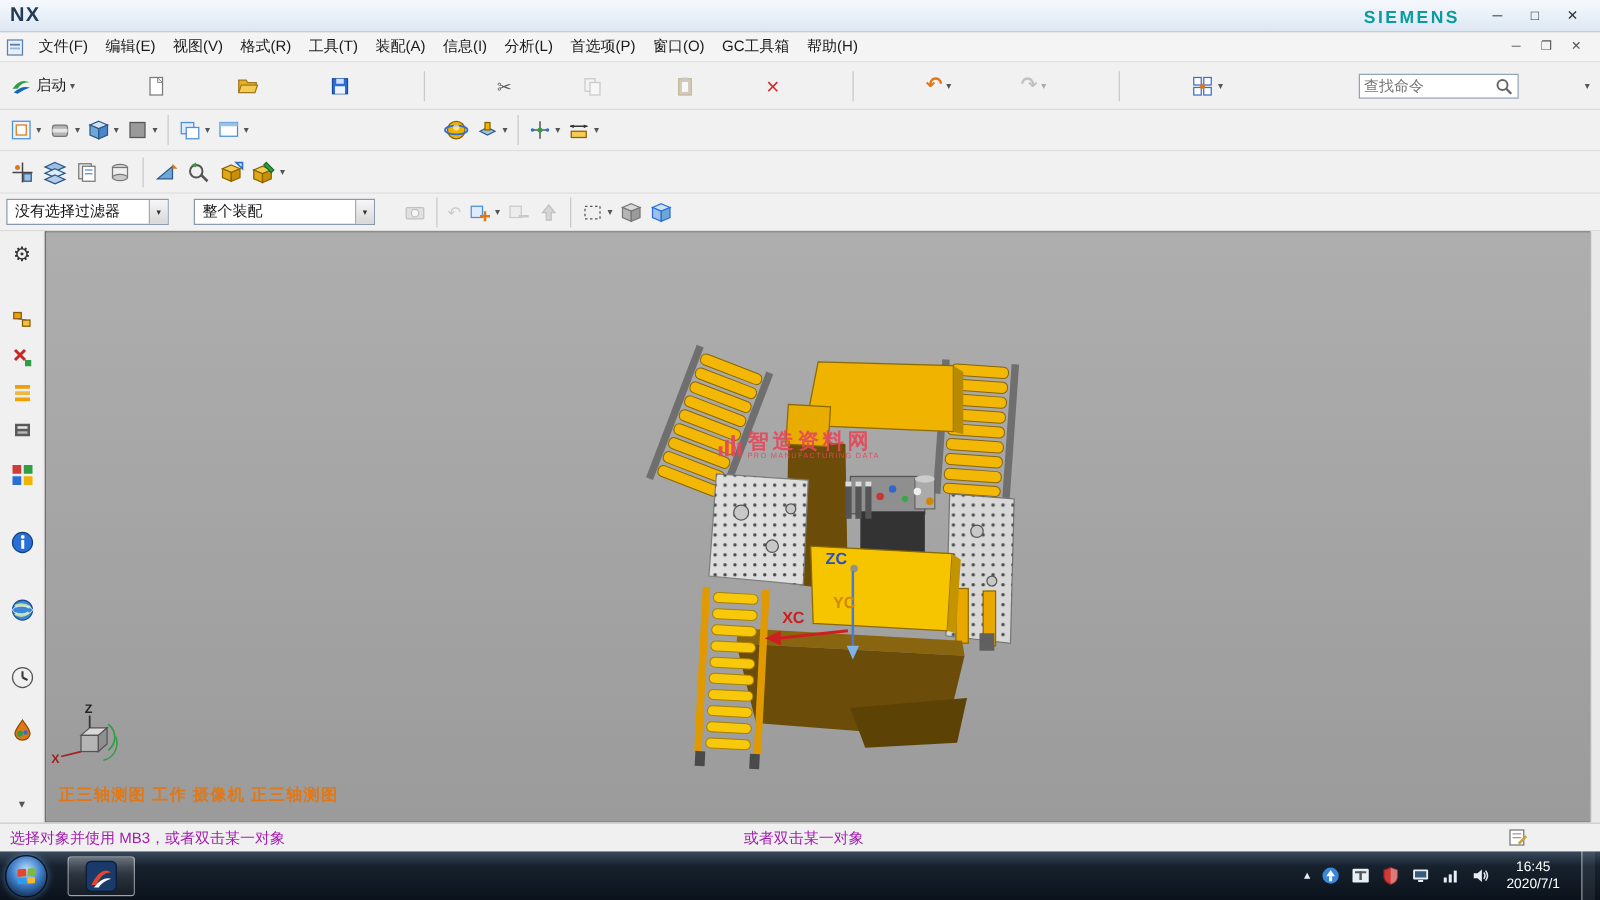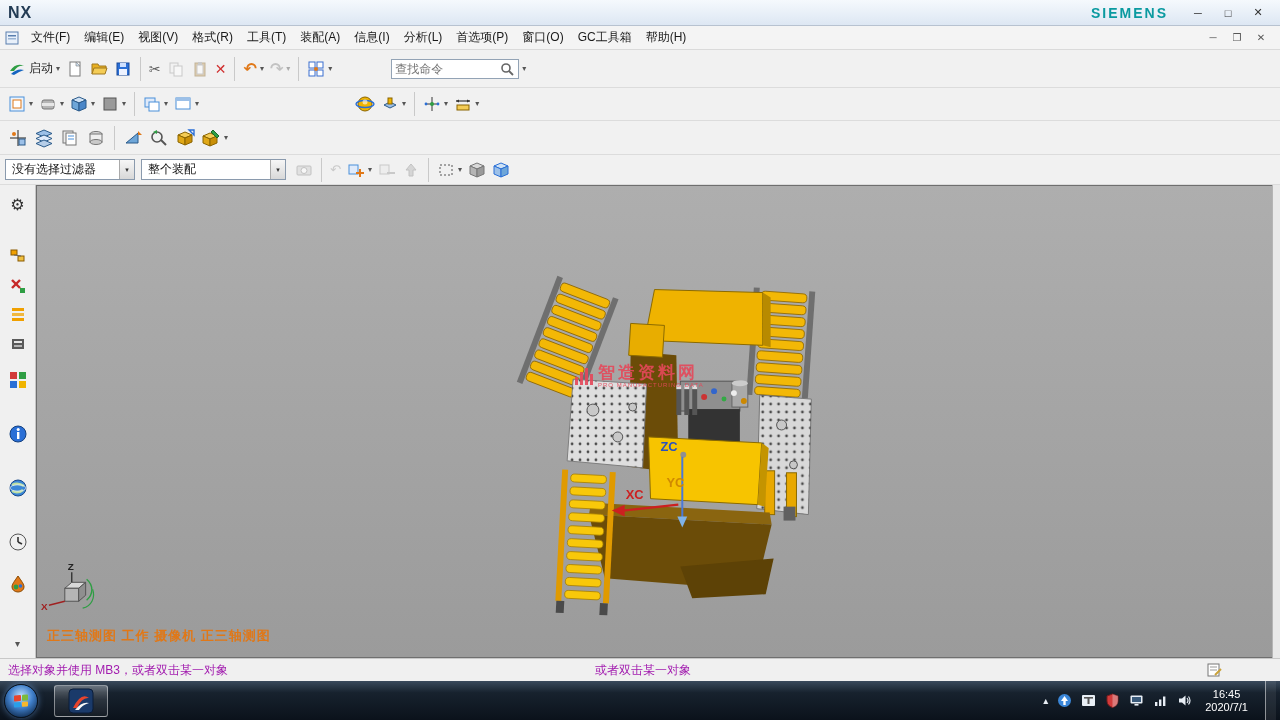--- a/index.html
+++ b/index.html
@@ -19,52 +19,52 @@
 
   
   .menubar { height:24px; flex:none; display:flex; align-items:center; background:#f4f4f4;
     border-bottom:1px solid #dadada; padding:0 4px; }
   .menu-item { font-size:12px; color:#1a1a1a; padding:3px 7px; }
   .mwin { display:flex; gap:2px; margin-right:4px; }
   .mwinbtn { width:22px; height:16px; display:flex; align-items:center; justify-content:center; font-size:10px; color:#555; }
 
   
   .toolbar { display:flex; align-items:center; background:#f1f1f1; border-bottom:1px solid #dcdcdc; padding:0 5px; }
-  .row1 { height:38px; } .row2 { height:33px; } .row3 { height:34px; } .rowf { height:30px; }
+  .row1 { height:38px;justify-content:space-between; } .row2 { height:33px; } .row3 { height:34px; } .rowf { height:30px; }
   .tb-btn { display:flex; align-items:center; gap:3px; padding:2px 3px; border-radius:2px; }
   .tb-label { font-size:12px; color:#1a1a1a; }
   .caret { font-size:8px; color:#555; line-height:1; }
   .sep { width:1px; height:24px; background:#c9c9c9; margin:0 5px; flex:none; }
   .ic18 { width:18px; height:18px; flex:none; } .ic16 { width:16px; height:16px; flex:none; } .ic20 { width:20px; height:20px; flex:none; }
   .glyph { font-size:14px; line-height:1; }
   .disabled { opacity:.45; }
   .searchbox { display:flex; align-items:center; width:128px; height:20px; background:#fff;
     border:1px solid #93a3b5; padding:0 3px; margin-left:56px; }
   .searchbox input { border:none; outline:none; flex:1; width:90px; font-size:12px; color:#444; background:transparent; font-family:inherit; }
-  .dd { display:flex; align-items:center; height:21px; background:#fff; border:1px solid #8a9aad; font-size:12px; margin-right:6px; }
+  .dd { display:flex; align-items:center; height:21px; background:#fff; border:1px solid #8a9aad; font-size:12px; margin-right:20px; }
   .dd-text { padding:0 6px; color:#111; flex:1; white-space:nowrap; }
   .dd-arrow { width:15px; height:19px; background:linear-gradient(#f6f6f6,#d8d8d8); border-left:1px solid #aaa;
     display:flex; align-items:center; justify-content:center; font-size:7px; color:#333; }
 
   
   .workspace { flex:1; display:flex; min-height:0; }
   .sidebar { width:36px; flex:none; background:#f0f0f0; border-right:1px solid #c6c6c6; position:relative; }
   .sb-ic { position:absolute; left:50%; transform:translateX(-50%); width:22px; height:22px;
     display:flex; align-items:center; justify-content:center; }
   .gutter { width:8px; flex:none; background:#e9e9e9; border-left:1px solid #b5b5b5; }
   .viewport { flex:1; position:relative; overflow:hidden;
     background:linear-gradient(180deg,#aeaeae,#9b9b9b); border:1px solid #6f6f6f; border-right:none; }
   .viewport svg.model { position:absolute; inset:0; width:100%; height:100%; }
   .roller { fill:#f3b806; stroke:#8a6400; stroke-width:0.8; }
   .roller2 { fill:#f8c80a; stroke:#a87f00; stroke-width:0.8; }
   .railD { fill:#6f6f6f; } .railY { fill:#e09a00; } .leg { fill:#4a4a4a; }
   .axis-label { font-size:13px; font-weight:bold; font-family:"Liberation Sans",sans-serif; }
   .triad-label { font-size:10px; font-weight:bold; font-family:"Liberation Sans",sans-serif; }
   .view-status { position:absolute; left:10px; bottom:12px; color:#e07818; font-size:13px; letter-spacing:1px;font-weight:bold; }
-  .watermark { position:absolute; left:538px; top:158px; display:flex; align-items:flex-start; gap:5px; opacity:.9;margin-top:20px; }
+  .watermark { position:absolute; left:538px; top:158px; display:flex; align-items:flex-start; gap:5px; opacity:.9; }
   .wm-bars { display:flex; align-items:flex-end; gap:2px; padding-top:4px; }
   .wm-bars i { display:block; width:3px; background:#e5485a; }
   .wm-text-main { color:#e5485a; font-size:17px; font-weight:bold; letter-spacing:3px; line-height:18px; }
   .wm-text-sub { color:#e5485a; font-size:6px; letter-spacing:1px; }
 
   
   .statusbar { height:23px; flex:none; background:#f0f0f0; border-top:1px solid #c8c8c8;
     display:flex; align-items:center; font-size:12px; color:#a21caf; position:relative; }
   .status-prompt { margin-left:8px; }
   .status-message { position:absolute; left:595px; }

